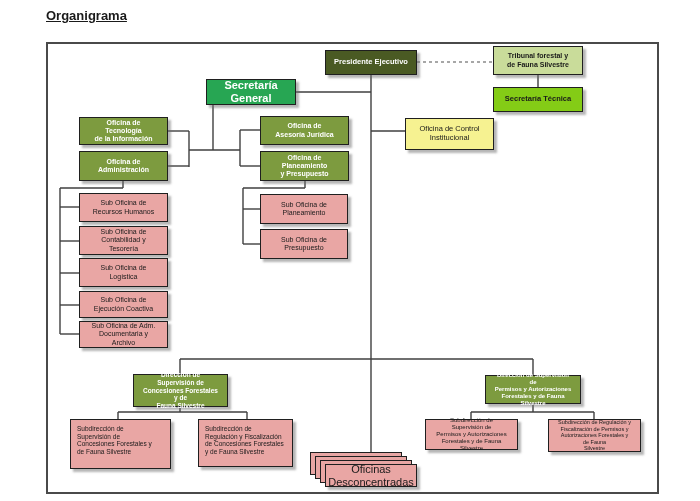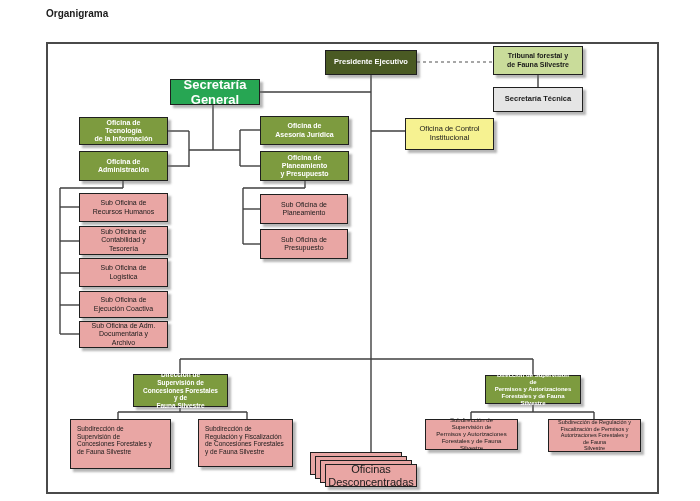--- a/index.html
+++ b/index.html
@@ -1,38 +1,38 @@
 <!DOCTYPE html>
 <html><head>
 <meta charset="utf-8">
 <style>
   html,body{margin:0;padding:0;}
   body{
     width:700px;height:501px;position:relative;background:#ffffff;
     font-family:"Liberation Sans", sans-serif;overflow:hidden;
   }
   .title{
-    position:absolute;left:46px;top:8px;font-size:10px;font-weight:bold;color:#1a1a1a;
+    position:absolute;left:46px;top:8px;font-size:13px;font-weight:bold;color:#1a1a1a;text-decoration:underline;
   }
   .frame{
     position:absolute;left:46px;top:42px;width:609px;height:448px;
     border:2px solid #4a4a4a;background:transparent;
   }
   svg.wires{position:absolute;left:0;top:0;width:700px;height:501px;}
   .node{
     position:absolute;display:flex;align-items:center;justify-content:center;
     text-align:center;white-space:pre-line;box-sizing:border-box;
     border:1.5px solid #1f1f1f;box-shadow:3px 3px 2px rgba(110,110,110,0.5);
     line-height:1.18;padding:1px 8px;
   }
   .dark{background:#4a5a23;color:#ffffff;font-weight:bold;font-size:7.5px;}
-  .bright{background:#27a653;color:#ffffff;font-weight:bold;font-size:13px;}
+  .bright{background:#27a653;color:#ffffff;font-weight:bold;font-size:11px;margin-left:36px;}
   .olive{background:#7d9b3f;color:#ffffff;font-weight:bold;font-size:7px;}
   .lightolive{background:#c9dc9a;color:#1a1a1a;font-weight:bold;font-size:7px;}
-  .blue{background:#e5e5e5;color:#1a1a1a;font-weight:bold;font-size:7.5px;}
+  .blue{background:#84cc16;color:#1a1a1a;font-weight:bold;font-size:7.5px;}
   .yellow{background:#f6f291;color:#1a1a1a;font-size:7.5px;}
   .pink{background:#e9a6a4;color:#1a1a1a;font-size:7px;}
   .small{font-size:6.5px;}
   .xsmall{font-size:6px;}
   .xxsmall{font-size:5.5px;}
   .leftalign{justify-content:flex-start;align-items:flex-start;text-align:left;padding:5px 3px 2px 6px;}
   .backlayer{
     position:absolute;background:#e9a6a4;border:1.5px solid #1f1f1f;box-sizing:border-box;
   }
 </style>

